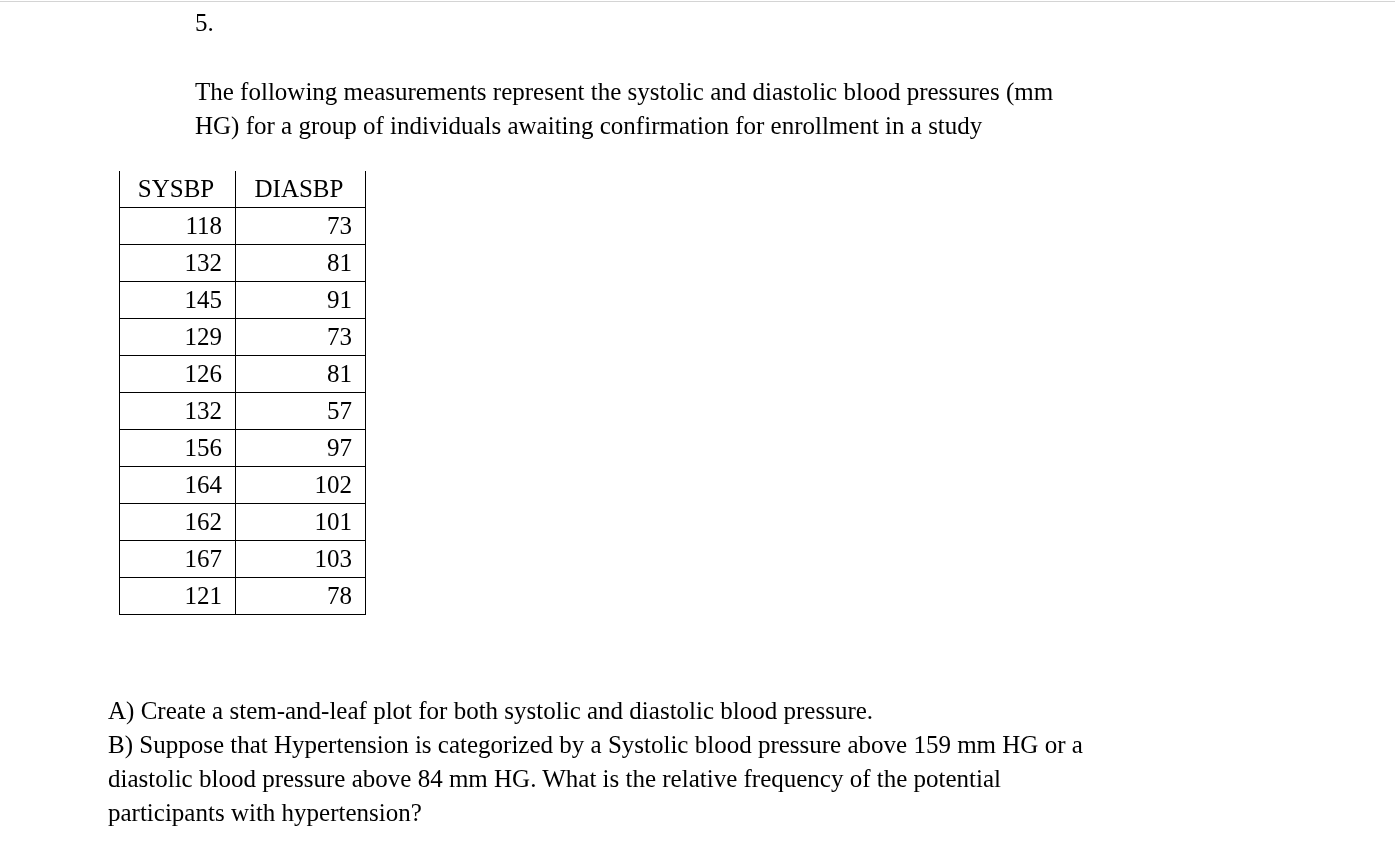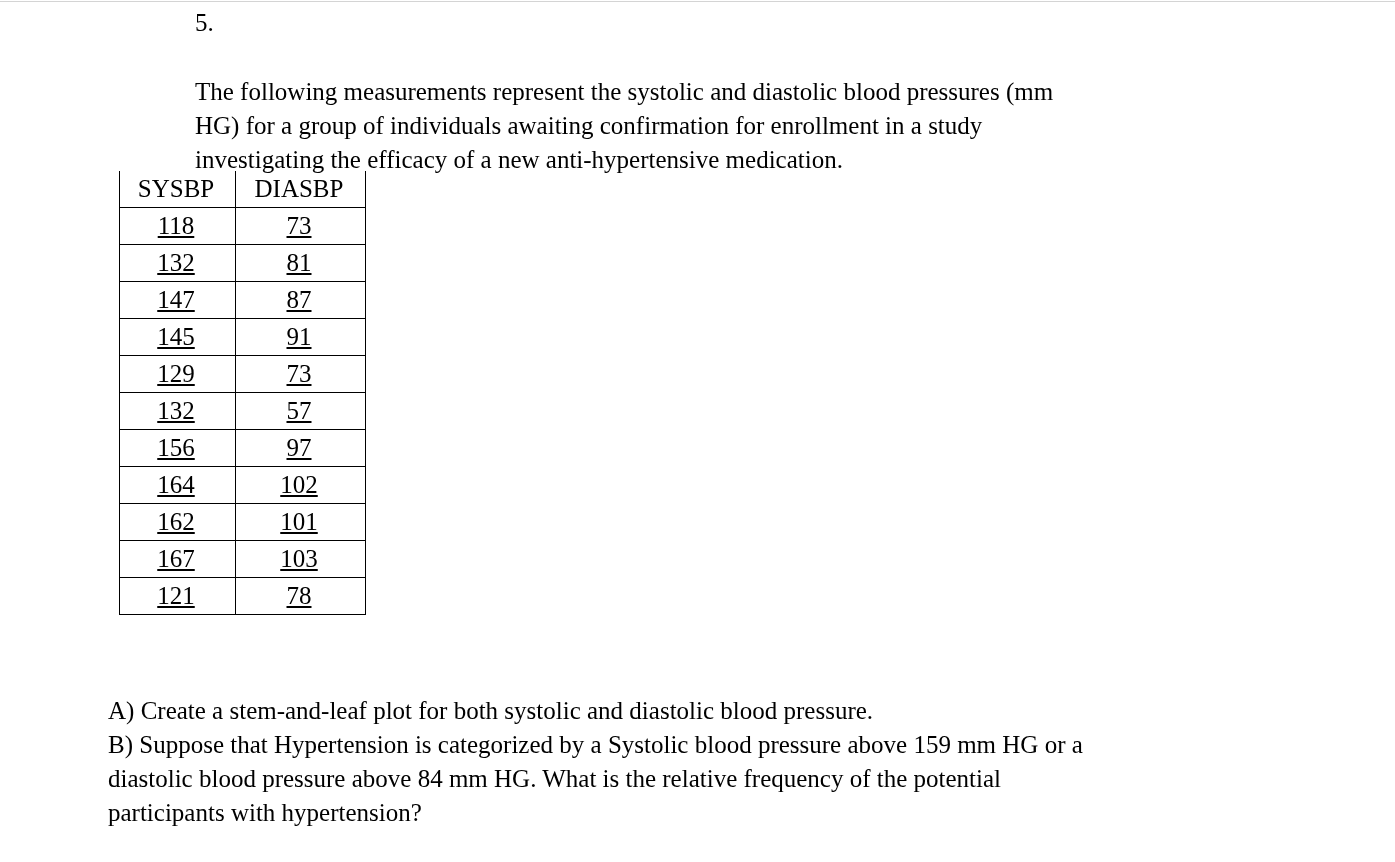--- a/index.html
+++ b/index.html
@@ -53,21 +53,21 @@
       border: 1px solid #000000;
       height: 36.7px;
       padding: 0 13px 0 10px;
       line-height: 36px;
       box-sizing: border-box;
     }
     table.bp-table th {
       font-weight: normal;
       text-align: center;
     }
-    table.bp-table td { text-align: center; text-decoration: underline; }
+    table.bp-table td { text-align: right; }
     table.bp-table .col-sys { width: 116px; }
     table.bp-table .col-dia { width: 130px; }
     table.bp-table thead tr th { border-top: none; }
     table.bp-table tbody tr:last-child td { border-bottom: 1px solid #000; margin-top: 12px; }
 
     .questions {
       position: absolute;
       left: 108px;
       top: 694px;
       width: 1200px;
@@ -79,50 +79,49 @@
 </head>
 <body>
 
 <div class="top-rule"></div>
 
 <div class="problem-number">5.</div>
 
 <div class="intro">
   <span class="line">The following measurements represent the systolic and diastolic blood pressures (mm</span>
   <span class="line">HG) for a group of individuals awaiting confirmation for enrollment in a study</span>
-  <span class="line">investigating the efficacy of a new anti-hypertensive medication.</span>
 </div>
 
 <table class="bp-table">
   <thead>
     <tr>
       <th class="col-sys">SYSBP</th>
       <th class="col-dia">DIASBP</th>
     </tr>
   </thead>
   <tbody>
     <tr>
       <td class="col-sys">118</td>
       <td class="col-dia">73</td>
     </tr>
     <tr>
       <td class="col-sys">132</td>
       <td class="col-dia">81</td>
     </tr>
     <tr>
-      <td class="col-sys">147</td>
-      <td class="col-dia">87</td>
-    </tr>
-    <tr>
       <td class="col-sys">145</td>
       <td class="col-dia">91</td>
     </tr>
     <tr>
       <td class="col-sys">129</td>
       <td class="col-dia">73</td>
+    </tr>
+    <tr>
+      <td class="col-sys">126</td>
+      <td class="col-dia">81</td>
     </tr>
     <tr>
       <td class="col-sys">132</td>
       <td class="col-dia">57</td>
     </tr>
     <tr>
       <td class="col-sys">156</td>
       <td class="col-dia">97</td>
     </tr>
     <tr>

